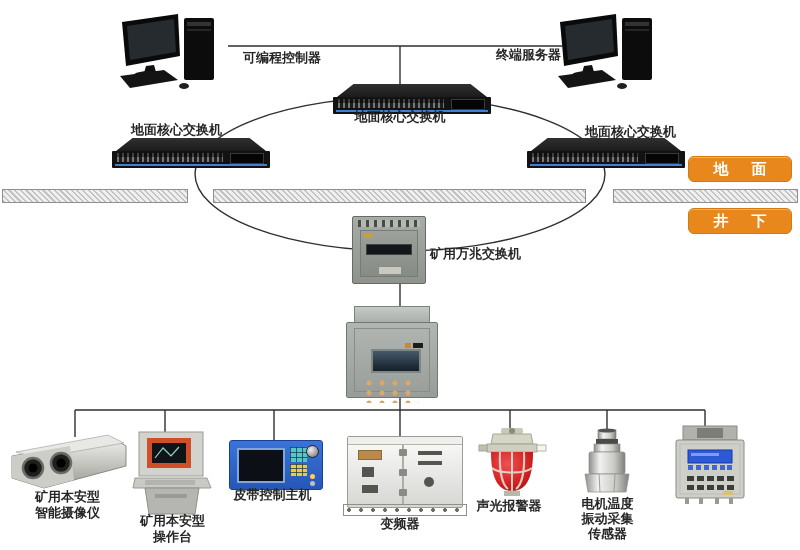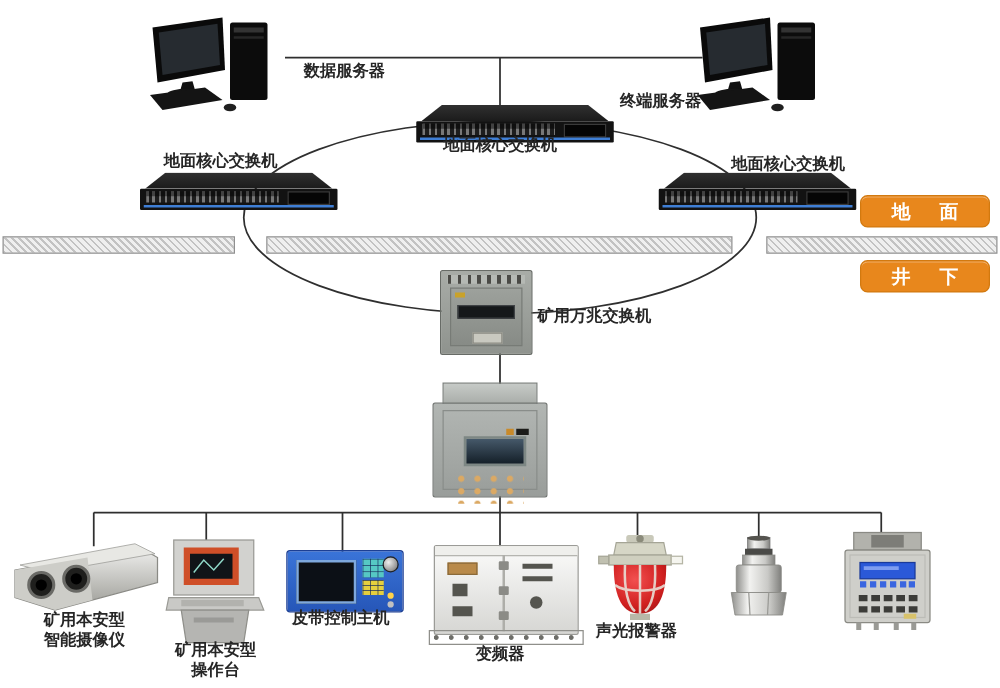--- a/index.html
+++ b/index.html
@@ -133,34 +133,34 @@
     <polygon points="2,10 58,2 60,44 6,54" fill="#0a0a0a"></polygon>
     <polygon points="7,14 54,7 56,40 10,48" fill="#262b30"></polygon>
     <polygon points="26,54 34,53 36,60 24,61" fill="#111"></polygon>
     <ellipse cx="30" cy="63" rx="16" ry="4" fill="#151515"></ellipse>
     <rect x="64" y="6" width="30" height="62" rx="2" fill="#0c0c0c"></rect>
     <rect x="67" y="10" width="24" height="4" fill="#333"></rect>
     <rect x="67" y="17" width="24" height="2" fill="#262626"></rect>
     <polygon points="0,64 44,58 58,68 10,76" fill="#141414"></polygon>
     <ellipse cx="64" cy="74" rx="5" ry="3" fill="#202020"></ellipse>
   </svg>
-  <div class="lbl" style="left:243px;top:50px;">数据服务器</div>
+  <div class="lbl" style="left:243px;top:50px;">可编程控制器</div>
 
   <svg class="devsvg node" style="left:558px;top:12px;" width="115" height="80" viewBox="0 0 115 80">
     <polygon points="2,10 58,2 60,44 6,54" fill="#0a0a0a"></polygon>
     <polygon points="7,14 54,7 56,40 10,48" fill="#262b30"></polygon>
     <polygon points="26,54 34,53 36,60 24,61" fill="#111"></polygon>
     <ellipse cx="30" cy="63" rx="16" ry="4" fill="#151515"></ellipse>
     <rect x="64" y="6" width="30" height="62" rx="2" fill="#0c0c0c"></rect>
     <rect x="67" y="10" width="24" height="4" fill="#333"></rect>
     <rect x="67" y="17" width="24" height="2" fill="#262626"></rect>
     <polygon points="0,64 44,58 58,68 10,76" fill="#141414"></polygon>
     <ellipse cx="64" cy="74" rx="5" ry="3" fill="#202020"></ellipse>
   </svg>
-  <div class="lbl" style="left:496px;top:47px;margin-top:27px;">终端服务器</div>
+  <div class="lbl" style="left:496px;top:47px;">终端服务器</div>
 
   <div class="switch node" style="left:333px;top:84px;">
     <div class="sw-top"></div>
     <div class="sw-front"></div>
     <div class="sw-ports"></div>
     <div class="sw-mod"></div>
     <div class="sw-stripe"></div>
   </div>
   <div class="lbl ctr" style="left:344px;top:109px;width:112px;">地面核心交换机</div>
 
@@ -295,20 +295,23 @@
     </defs>
     <rect x="16" y="2" width="18" height="9" fill="url(#cyl)" stroke="#777" stroke-width="0.6"></rect>
     <ellipse cx="25" cy="2.5" rx="9" ry="2" fill="#55544f"></ellipse>
     <rect x="14" y="11" width="22" height="5" fill="#4a4a47"></rect>
     <rect x="12" y="16" width="26" height="8" fill="url(#cyl)" stroke="#8a8a86" stroke-width="0.6"></rect>
     <rect x="7" y="24" width="36" height="22" rx="2" fill="url(#cyl)" stroke="#8a8a86" stroke-width="0.7"></rect>
     <polygon points="3,46 47,46 44,64 6,64" fill="url(#cyl)" stroke="#8a8a86" stroke-width="0.7"></polygon>
     <line x1="17" y1="46" x2="18" y2="64" stroke="#9a9a96"></line>
     <line x1="33" y1="46" x2="32" y2="64" stroke="#9a9a96"></line>
   </svg>
+  <div class="lbl ctr" style="left:575px;top:496px;width:65px;line-height:15px;">电机温度
+振动采集
+传感器</div>
 
   <svg class="devsvg node" style="left:671px;top:426px;" width="78" height="80" viewBox="0 0 78 80">
     <rect x="12" y="0" width="54" height="14" fill="#b2b2ac" stroke="#8a8a84"></rect>
     <rect x="26" y="2" width="26" height="10" fill="#7d7d78"></rect>
     <rect x="5" y="14" width="68" height="58" rx="2" fill="#cfcfca" stroke="#8a8a84"></rect>
     <rect x="9" y="18" width="60" height="50" fill="none" stroke="#bcbcb7"></rect>
     <rect x="17" y="24" width="44" height="13" fill="#2b59d8" stroke="#1a3a9a"></rect>
     <rect x="20" y="27" width="28" height="3" fill="#7f9df0"></rect>
     <g fill="#3a66e0">
       <rect x="17" y="39" width="5" height="5"></rect>

